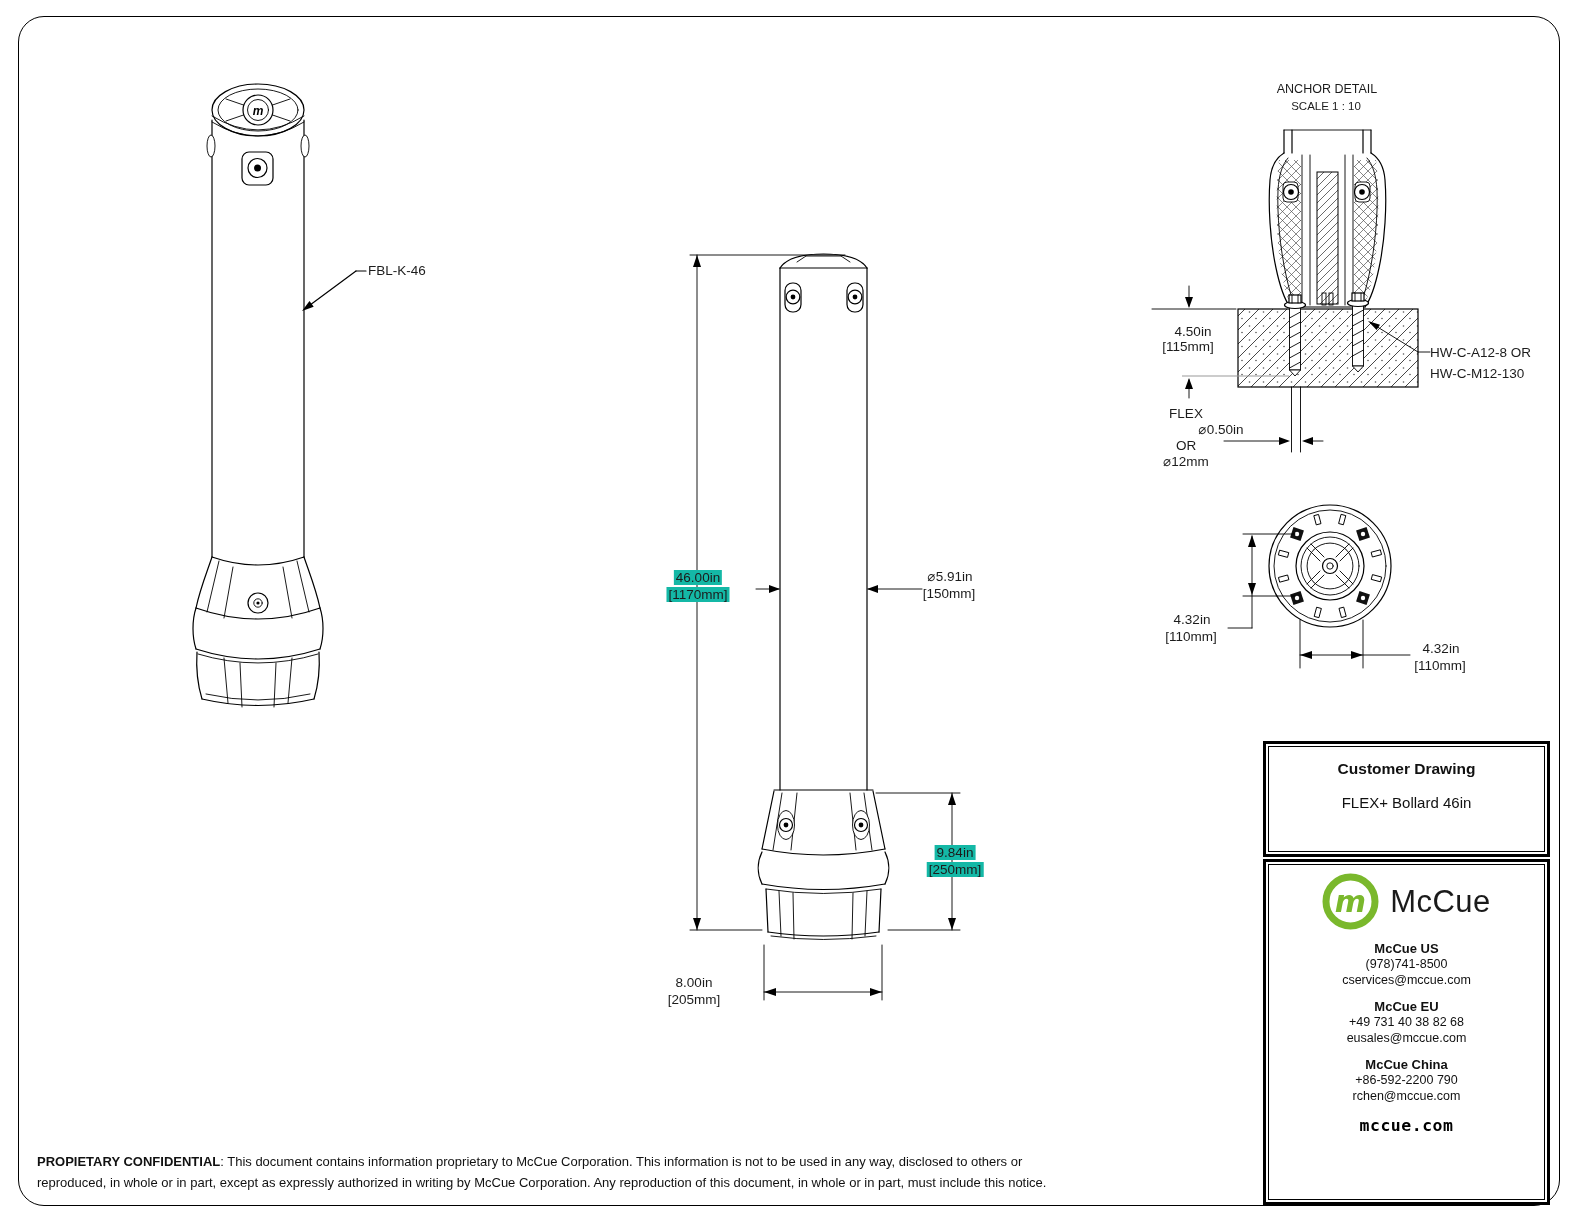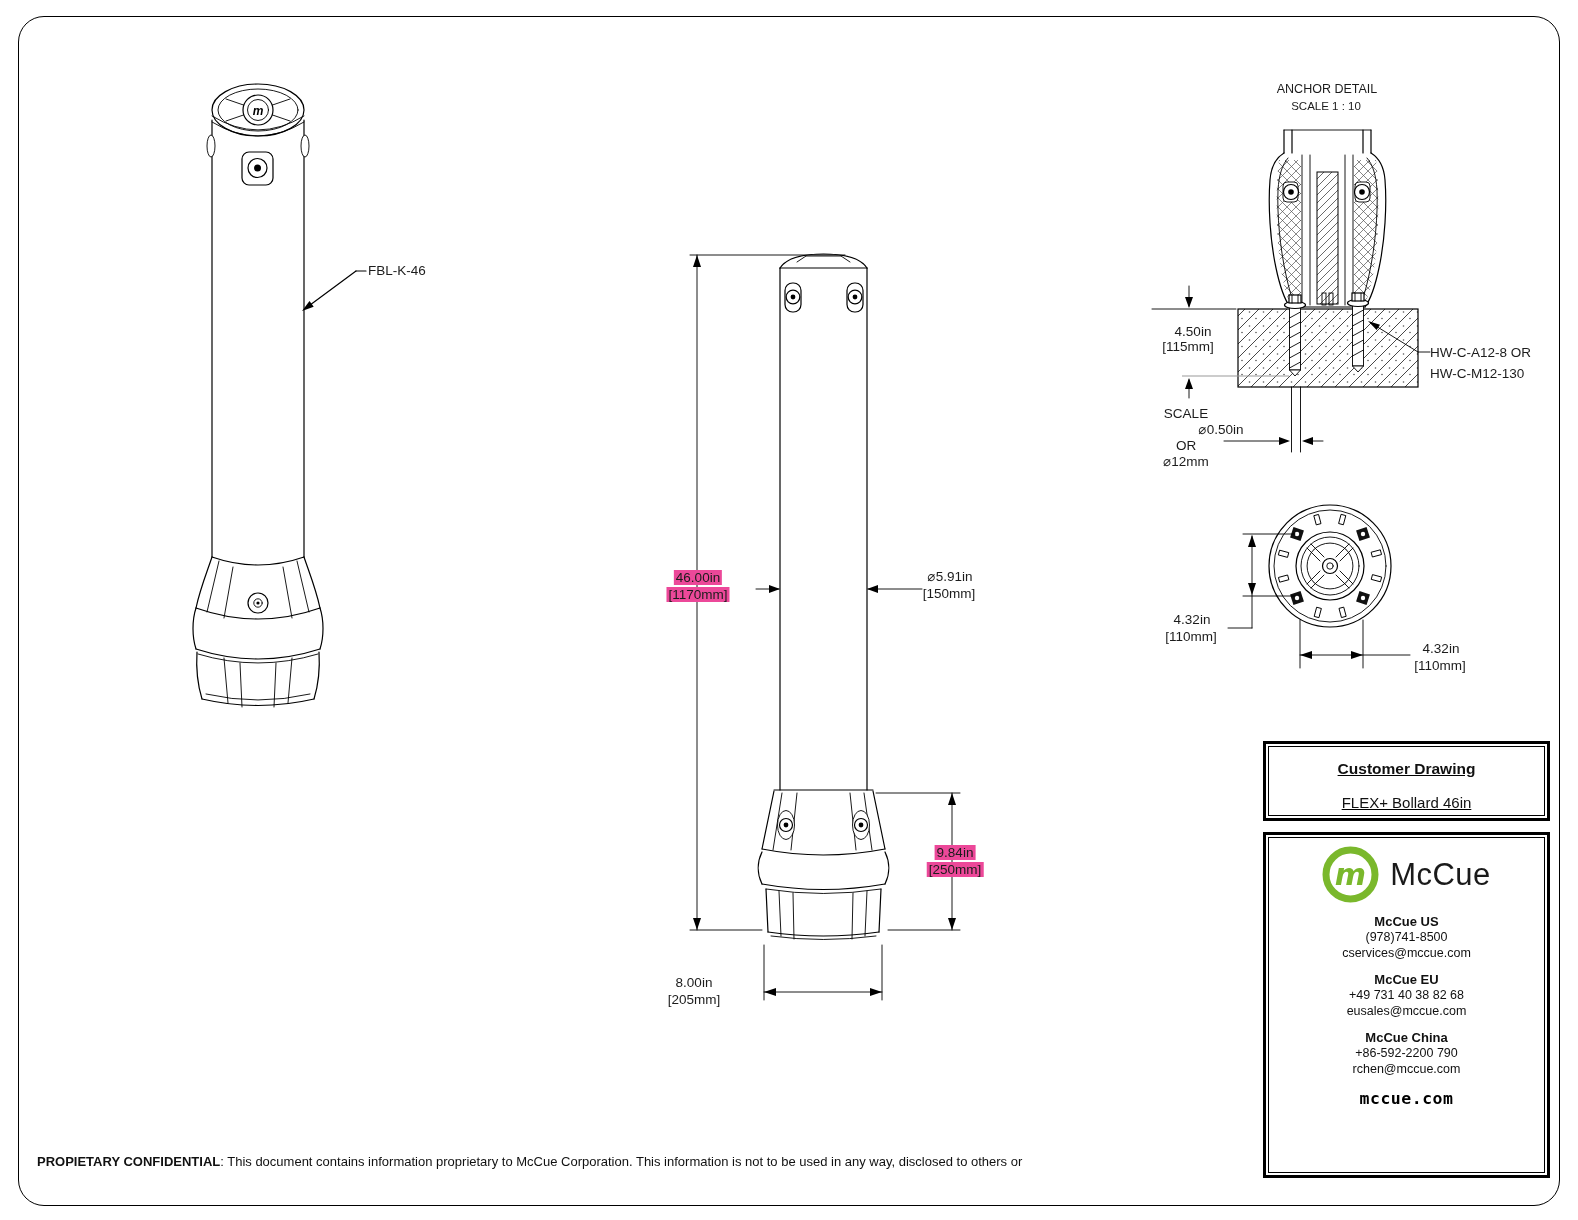--- a/index.html
+++ b/index.html
@@ -7,27 +7,27 @@
         font-family:"Liberation Sans","DejaVu Sans",sans-serif;}
   .page-border{position:absolute;left:18px;top:16px;width:1540px;height:1188px;
                border:1.5px solid #000;border-radius:26px;}
   svg.draw{position:absolute;left:0;top:0;}
   .s{stroke:#000;stroke-width:1.2;fill:none;stroke-linecap:round;}
   .sw{stroke:#000;stroke-width:1.2;fill:#fff;}
   .thin{stroke-width:0.9;}
   .ar{fill:#000;stroke:none;}
   .t{position:absolute;font-size:13.5px;line-height:1.12;color:#1c1c1c;white-space:nowrap;}
   .tc{transform:translateX(-50%);}
-  .bg{background:#ec4899;padding:0 2px;}
+  .bg{background:#14b8a6;padding:0 2px;}
   .small{font-size:12.5px;text-align:center;}
   .xs{font-size:11.5px;}
   
   .tblock{position:absolute;left:1263px;top:741px;width:287px;}
   .tb-box{border:3.5px solid #000;background:#fff;box-sizing:border-box;}
-  .tb-a{height:80px;margin-bottom:11px;text-decoration:underline;}
+  .tb-a{height:116px;margin-bottom:2px;}
   .tb-b{height:346px;}
   .tb-inner{border:1px solid #000;margin:2px;height:calc(100% - 6px);text-align:center;overflow:hidden;}
   .tb-title{margin-top:13px;font-size:15.5px;font-weight:bold;color:#111;}
   .tb-subtitle{margin-top:16px;font-size:15px;color:#111;}
   .brand-row{margin-top:8px;display:flex;align-items:center;justify-content:center;gap:11px;}
   .brand{font-size:31px;color:#1a1a1a;letter-spacing:0.5px;}
   .cgroup{margin-top:11px;}
   .cname{font-size:13px;font-weight:bold;color:#111;line-height:16px;}
   .cline{font-size:12.5px;color:#111;line-height:15.5px;}
   .site{margin-top:12px;font-family:"DejaVu Sans Mono","Liberation Mono",monospace;
@@ -319,21 +319,21 @@
 
   <div class="t tc bg" style="left:955px;top:845px;">9.84in</div>
   <div class="t tc bg" style="left:955px;top:862px;">[250mm]</div>
 
   <div class="t tc" style="left:694px;top:975px;">8.00in</div>
   <div class="t tc" style="left:694px;top:992px;">[205mm]</div>
 
   <div class="t tc" style="left:1193px;top:324px;">4.50in</div>
   <div class="t tc" style="left:1188px;top:339px;">[115mm]</div>
 
-  <div class="t tc" style="left:1186px;top:406px;">SCALE</div>
+  <div class="t tc" style="left:1186px;top:406px;">FLEX</div>
   <div class="t tc" style="left:1221px;top:422px;">⌀0.50in</div>
   <div class="t tc" style="left:1186px;top:438px;">OR</div>
   <div class="t tc" style="left:1186px;top:454px;">⌀12mm</div>
 
   <div class="t" style="left:1430px;top:345px;">HW-C-A12-8 OR</div>
   <div class="t" style="left:1430px;top:366px;">HW-C-M12-130</div>
 
   <div class="t tc" style="left:1192px;top:612px;">4.32in</div>
   <div class="t tc" style="left:1191px;top:629px;">[110mm]</div>
 
@@ -371,14 +371,15 @@
           <div class="cline">+86-592-2200 790</div>
           <div class="cline">rchen@mccue.com</div>
         </div>
         <div class="site" style="color:#000000;">mccue.com</div>
       </div>
     </div>
   </div>
 
   <div class="disclaimer">
     <span style="font-weight:bold;">PROPIETARY CONFIDENTIAL</span><span>: This document contains information proprietary to McCue Corporation. This information is not to be used in any way, disclosed to others or</span><br>
+    <span>reproduced, in whole or in part, except as expressly authorized in writing by McCue Corporation. Any reproduction of this document, in whole or in part, must include this notice.</span>
   </div>
 </div>
 
 </body></html>

